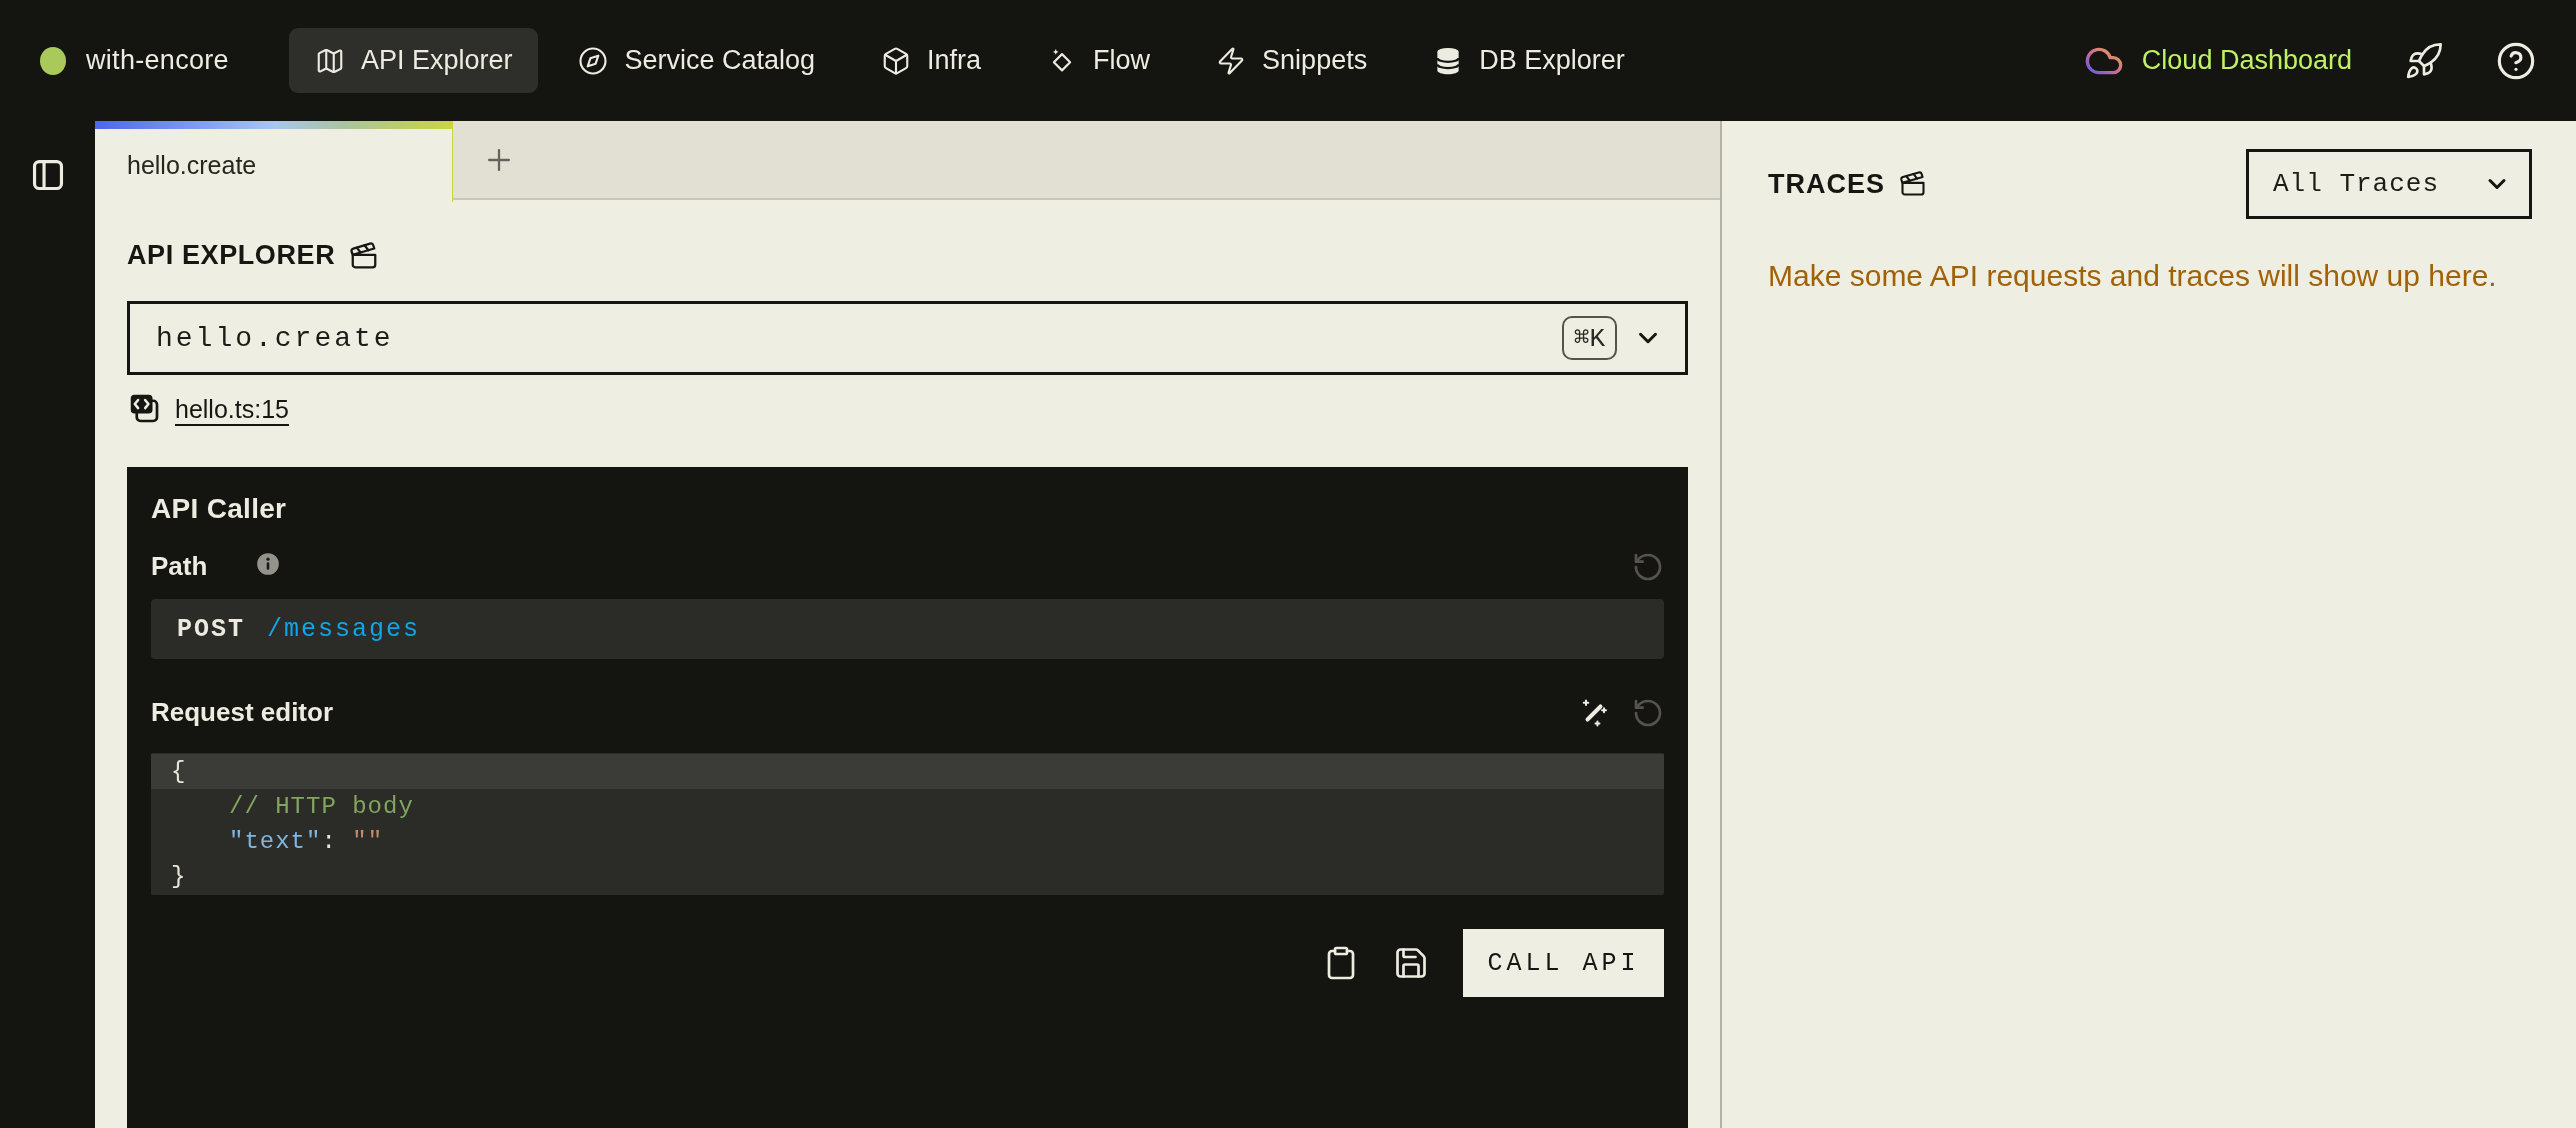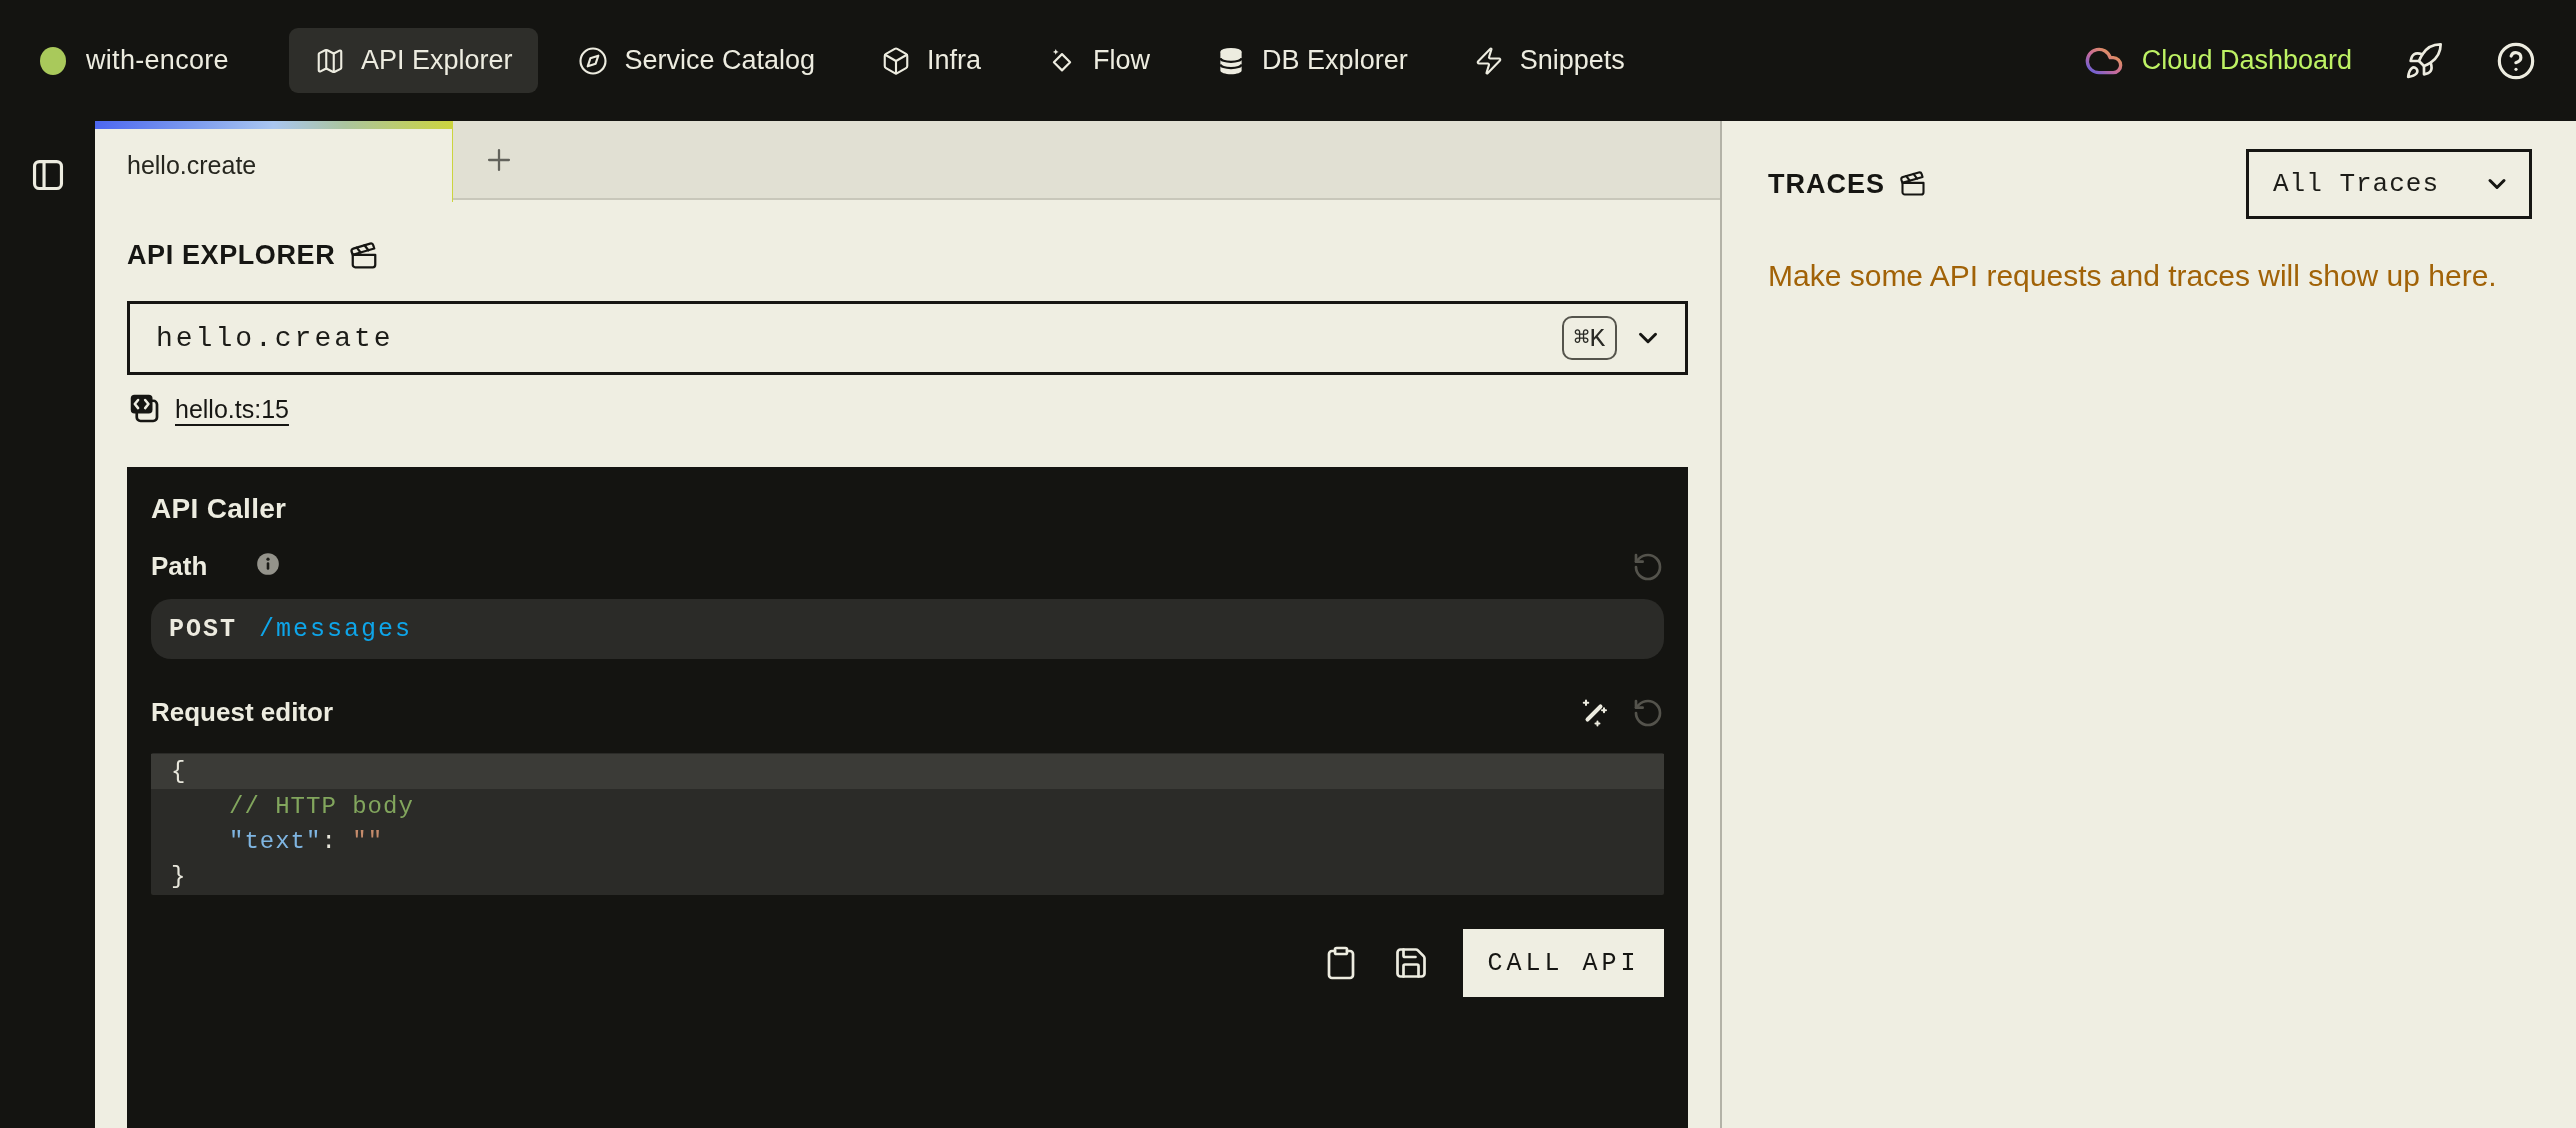--- a/index.html
+++ b/index.html
@@ -93,22 +93,22 @@
   }
   .card-title { font-size:28px; font-weight:bold; letter-spacing:.3px; }
   .row { display:flex; align-items:flex-start;gap:34px; }
   .path-row { margin-top:26px; }
   .path-label { font-size:26px; font-weight:bold; margin-right:14px; }
   .right-icons { margin-left:auto; display:flex; align-items:center; gap:22px; }
   .ghost-btn { background:none; border:none; cursor:pointer; padding:0; color:#54534c; }
   .ghost-btn.cream { color:#edece0; }
 
   .post-box {
-    margin-top:16px; height:60px; border-radius:20px; background:#2b2b28;
-    display:flex; align-items:center; padding:0 18px;
+    margin-top:16px; height:60px; border-radius:4px; background:#2b2b28;
+    display:flex; align-items:center; padding:0 26px;
     font-family:"Liberation Mono","DejaVu Sans Mono",monospace; font-size:25px; letter-spacing:2px;
   }
   .post-method { font-weight:bold; color:#eceadf; margin-right:22px; }
   .post-path { color:#0ea5e9; }
 
   .editor-head { margin-top:38px; }
   .editor-label { font-size:26px; font-weight:bold; }
 
   .editor {
     margin-top:24px; height:142px; background:#2b2b28; border-radius:2px;
@@ -188,36 +188,36 @@
       <span>
         <svg width="30" height="30" viewBox="0 0 24 24" fill="none" stroke="currentColor" stroke-width="1.7" stroke-linecap="round" stroke-linejoin="round">
           <path d="M12 6.5 18.5 13 12 19.5 5.5 13 12 6.5Z"></path>
           <path d="M7 2.4l.7 1.6 1.6.7-1.6.7L7 7l-.7-1.6-1.6-.7 1.6-.7z" fill="currentColor" stroke="none"></path>
         </svg>
       </span>
       <span>Flow</span>
     </button>
     <button class="nav-item">
       <span>
+        <svg width="30" height="30" viewBox="0 0 24 24" fill="none" stroke="currentColor" stroke-width="1.7" stroke-linecap="round" stroke-linejoin="round">
+          <path d="M4 14a1 1 0 0 1-.78-1.63l9.9-10.2a.5.5 0 0 1 .86.46l-1.92 6.02A1 1 0 0 0 13 10h7a1 1 0 0 1 .78 1.63l-9.9 10.2a.5.5 0 0 1-.86-.46l1.92-6.02A1 1 0 0 0 11 14z"></path>
+        </svg>
+      </span>
+      <span>Snippets</span>
+    </button>
+    <button class="nav-item">
+      <span>
         <svg width="30" height="30" viewBox="0 0 24 24" fill="currentColor" stroke="none">
           <path d="M3.5 4.5v15c0 1.66 3.8 3 8.5 3s8.5-1.34 8.5-3v-15z"></path>
           <ellipse cx="12" cy="4.5" rx="8.5" ry="3"></ellipse>
           <path d="M3.5 9.7a8.5 3 0 0 0 17 0" stroke="#141411" stroke-width="1.8" fill="none"></path>
           <path d="M3.5 14.7a8.5 3 0 0 0 17 0" stroke="#141411" stroke-width="1.8" fill="none"></path>
         </svg>
       </span>
       <span>DB Explorer</span>
-    </button>
-    <button class="nav-item">
-      <span>
-        <svg width="30" height="30" viewBox="0 0 24 24" fill="none" stroke="currentColor" stroke-width="1.7" stroke-linecap="round" stroke-linejoin="round">
-          <path d="M4 14a1 1 0 0 1-.78-1.63l9.9-10.2a.5.5 0 0 1 .86.46l-1.92 6.02A1 1 0 0 0 13 10h7a1 1 0 0 1 .78 1.63l-9.9 10.2a.5.5 0 0 1-.86-.46l1.92-6.02A1 1 0 0 0 11 14z"></path>
-        </svg>
-      </span>
-      <span>Snippets</span>
     </button>
   </nav>
 
   <div class="topbar-right">
     <button class="cloud-btn">
       <span>
         <svg width="40" height="40" viewBox="0 0 24 24" fill="none">
           <defs>
             <linearGradient id="cloudgrad" x1="0" y1="1" x2="1" y2="0">
               <stop offset="0" stop-color="#5b5ee0"></stop>

